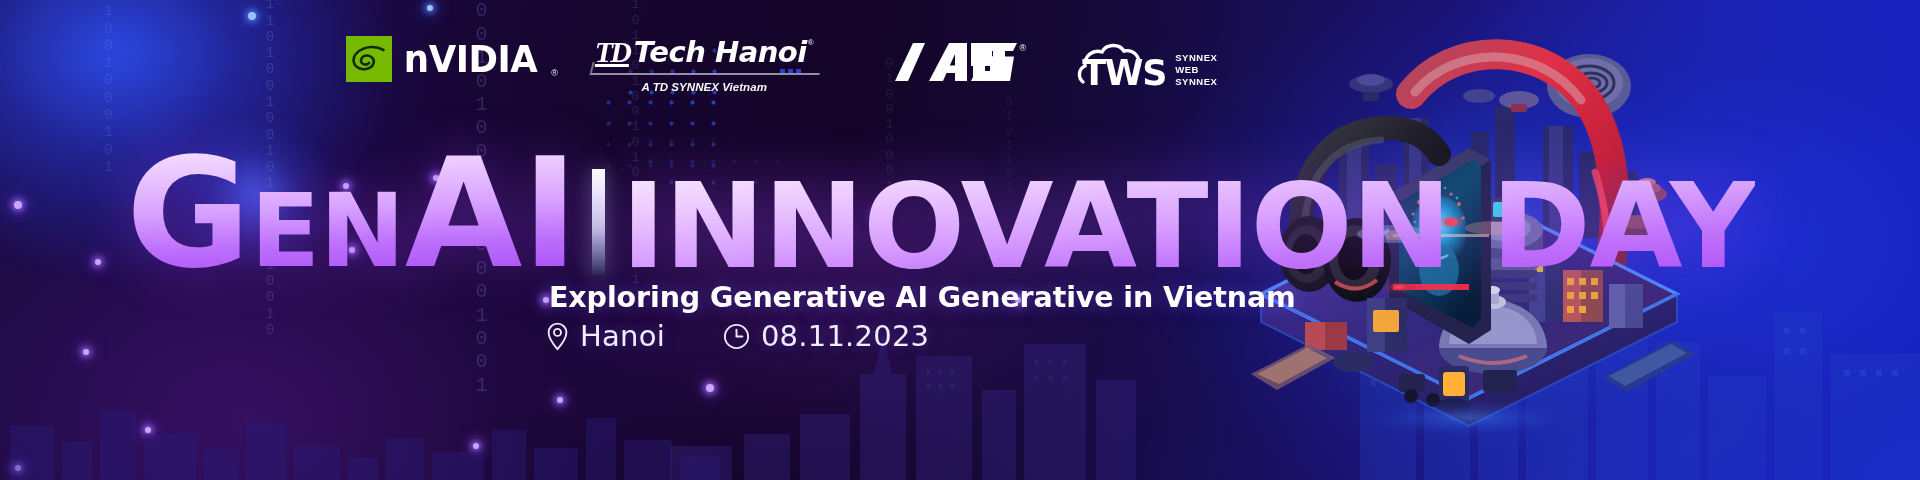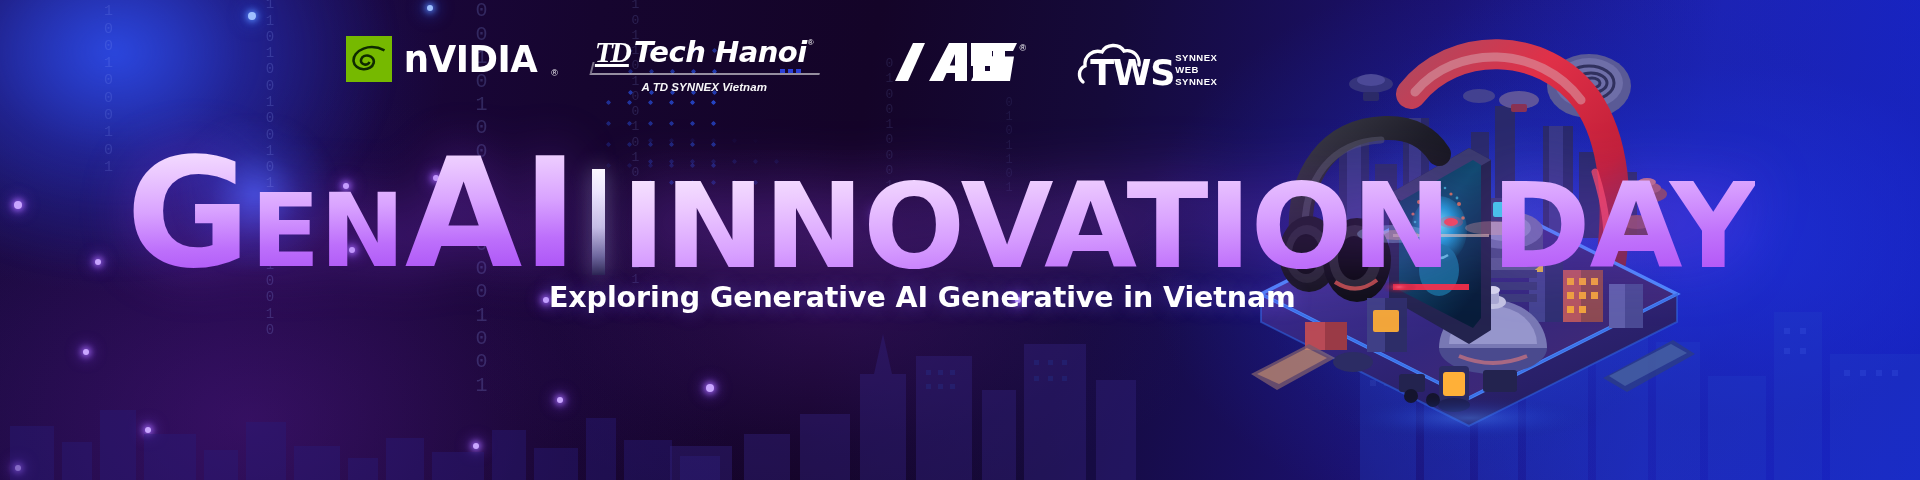--- a/index.html
+++ b/index.html
@@ -133,21 +133,21 @@
   }
 
   
   .asus{ margin-left:66px; align-items:flex-start; padding-top:7px; }
   .asus-reg{ color:#fff; font-size:9px; line-height:1; margin-left:3px; margin-top:1px; }
 
   
   .tws{ margin-left:36px; align-items:flex-end; padding-top:2px; }
   .tws-left{ position:relative; width:96px; height:52px; }
   .tws-word{
-    position:absolute; left:13px; bottom:-1px;
+    position:absolute; left:5px; bottom:-1px;
     color:#fff; font-weight:700; font-size:35px; line-height:1;
     letter-spacing:-.035em; font-family:"DejaVu Sans", sans-serif;
   }
   .tws-sub{
     display:flex; flex-direction:column; gap:1.5px; margin-left:2px; margin-bottom:3px;
     color:#fff; font-weight:700; font-size:9.5px; line-height:1.08; letter-spacing:.055em;
   }
 
   
   .headline{
@@ -424,20 +424,36 @@
     <div class="title-row">
       <span class="genai">
         <span class="cap">G</span><span class="sml">EN</span><span class="cap">AI</span>
       </span>
       <span class="divider"></span>
       <span class="innov">INNOVATION DAY</span>
     </div>
 
     <div class="subtitle">Exploring Generative AI Generative in Vietnam</div>
 
+    <div class="meta">
+      <div class="meta-item">
+        <svg class="meta-icon" width="23" height="29" viewBox="0 0 23 29" aria-hidden="true">
+          <path d="M11.5 1.6C6.6 1.6 2.6 5.6 2.6 10.5c0 6.5 8.9 16.6 8.9 16.6s8.9-10.1 8.9-16.6c0-4.9-4-8.9-8.9-8.9z" fill="none" stroke="#eee6ff" stroke-width="1.9"></path>
+          <circle cx="11.5" cy="10.4" r="3.5" fill="none" stroke="#eee6ff" stroke-width="1.9"></circle>
+        </svg>
+        <span class="mtext">Hanoi</span>
+      </div>
+      <div class="meta-item">
+        <svg class="meta-icon" width="27" height="27" viewBox="0 0 27 27" aria-hidden="true">
+          <circle cx="13.5" cy="13.5" r="11.6" fill="none" stroke="#eee6ff" stroke-width="1.9"></circle>
+          <path d="M13.5 6.6 V13.5 H19.4" fill="none" stroke="#eee6ff" stroke-width="1.9" stroke-linecap="round"></path>
+        </svg>
+        <span class="mtext">08.11.2023</span>
+      </div>
+    </div>
   </div>
 
   <div class="illus">
     <svg viewBox="0 0 452 452" aria-hidden="true">
       <defs>
         <linearGradient id="plat" x1="0" y1="0" x2="1" y2="1">
           <stop offset="0" stop-color="#3a2a8e"></stop>
           <stop offset=".5" stop-color="#2d2270"></stop>
           <stop offset="1" stop-color="#1f1a58"></stop>
         </linearGradient>

